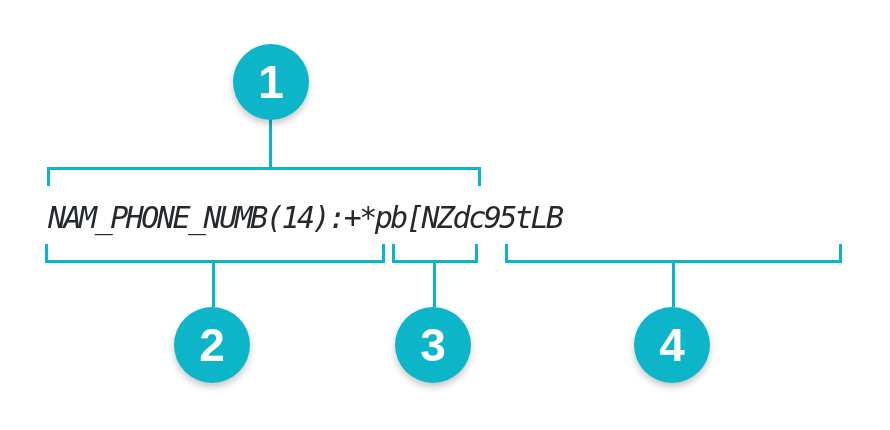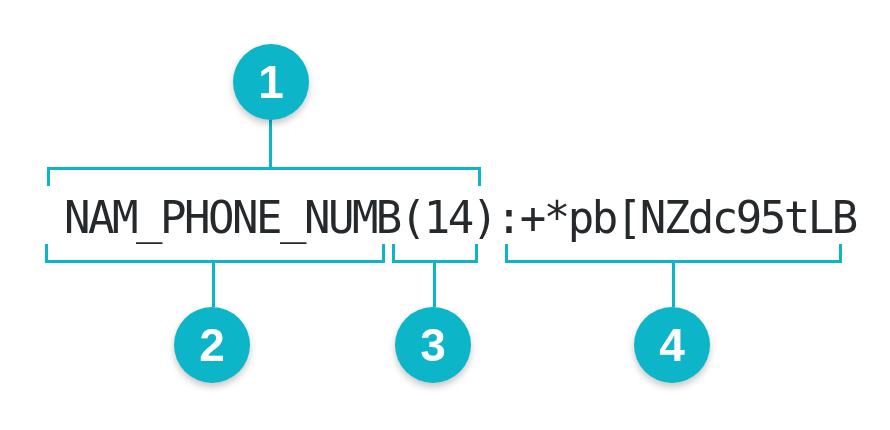--- a/index.html
+++ b/index.html
@@ -49,29 +49,30 @@
     border-left: 3px solid var(--accent);
     border-right: 3px solid var(--accent);
   }
   .bracket.up {             
     border-bottom: 3px solid var(--accent);
     border-left: 3px solid var(--accent);
     border-right: 3px solid var(--accent);
   }
   .code-line {
     position: absolute;
-    left: 64px;
+    left: 48px;
     top: 196px;
     white-space: pre;
     font-family: "DejaVu Sans Mono", "Liberation Mono", monospace;
-    font-size: 44px;
+    font-size: 30px;
     line-height: 44px;
     letter-spacing: -2.5px;
     color: var(--text);
     z-index: 1;
+    font-style: italic;
   }
   
   #badge-1 { left: 233px; top: 44px; }
   #stem-1  { left: 269px; top: 119px; height: 49px; }
   #bracket-1 { left: 47px;  top: 167px; width: 434px; }
   #bracket-2 { left: 45px;  top: 244px; width: 340px; }
   #bracket-3 { left: 392px; top: 244px; width: 86px;  }
   #bracket-4 { left: 505px; top: 244px; width: 337px; }
   #stem-2  { left: 212px; top: 262px; height: 45px; }
   #stem-3  { left: 433px; top: 262px; height: 45px; }

